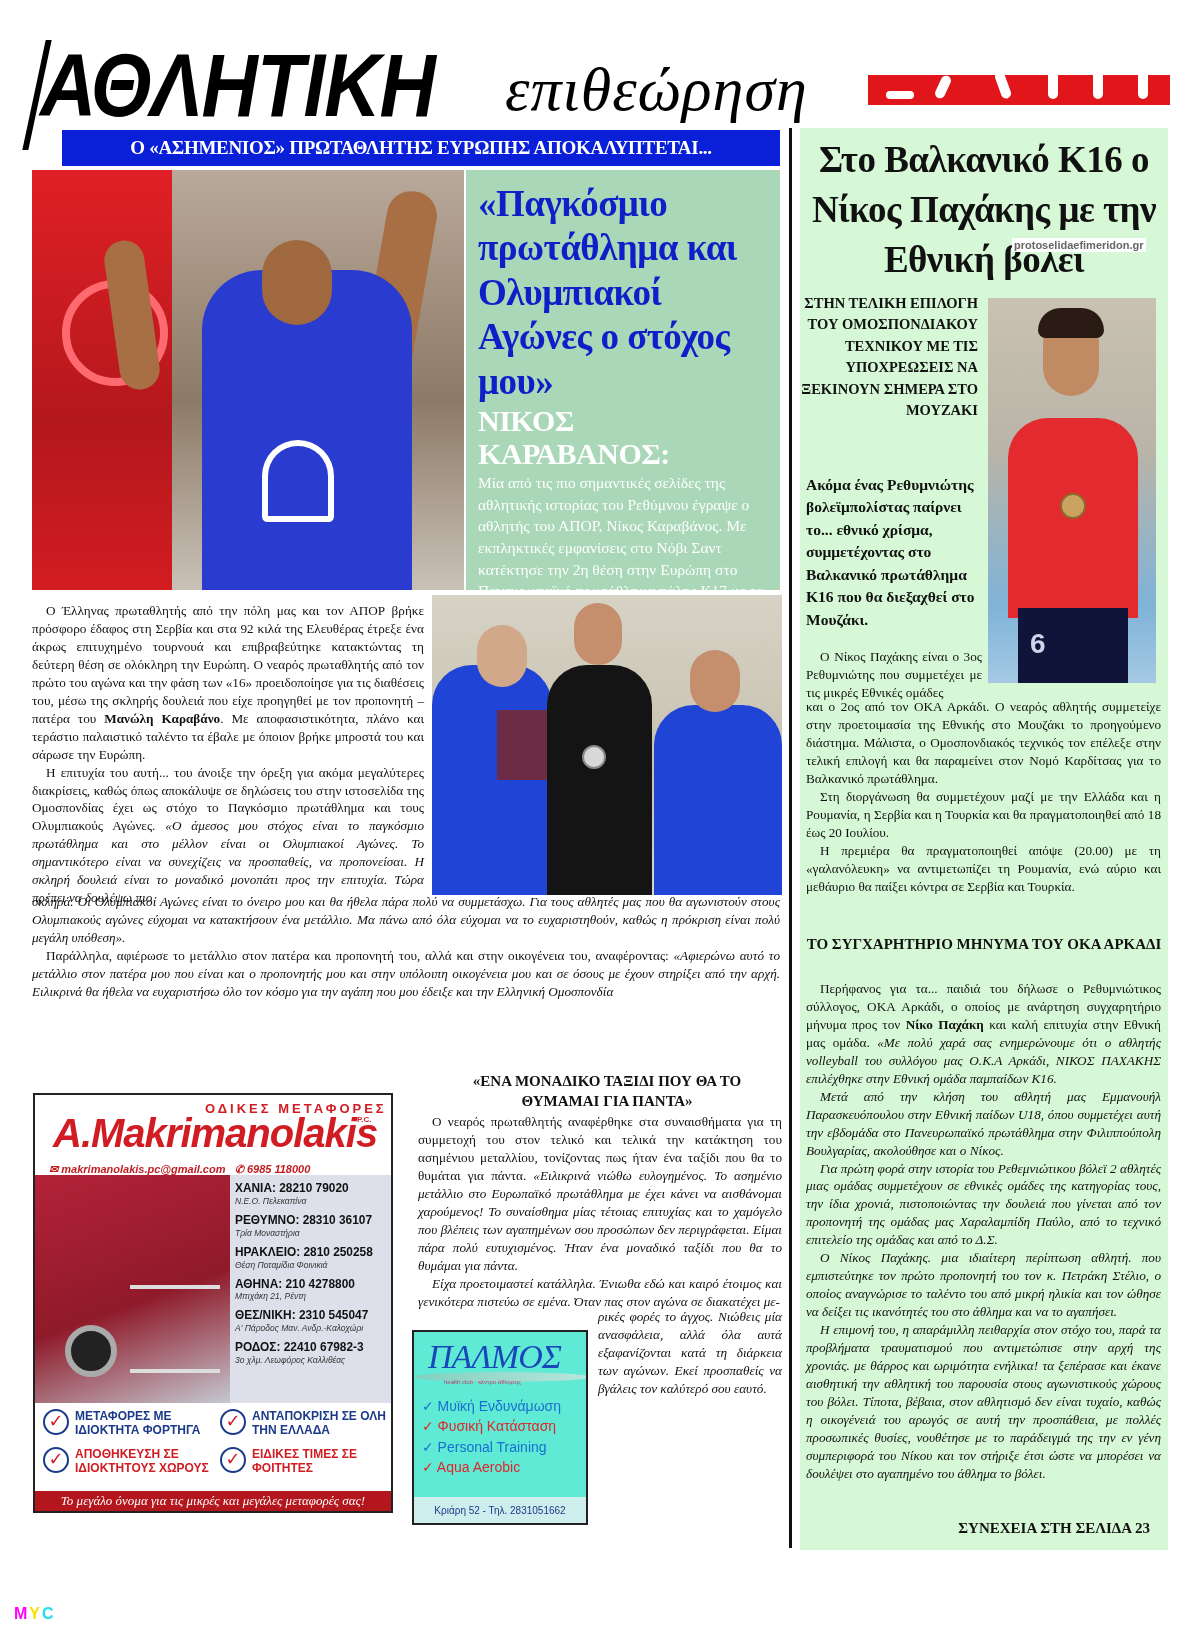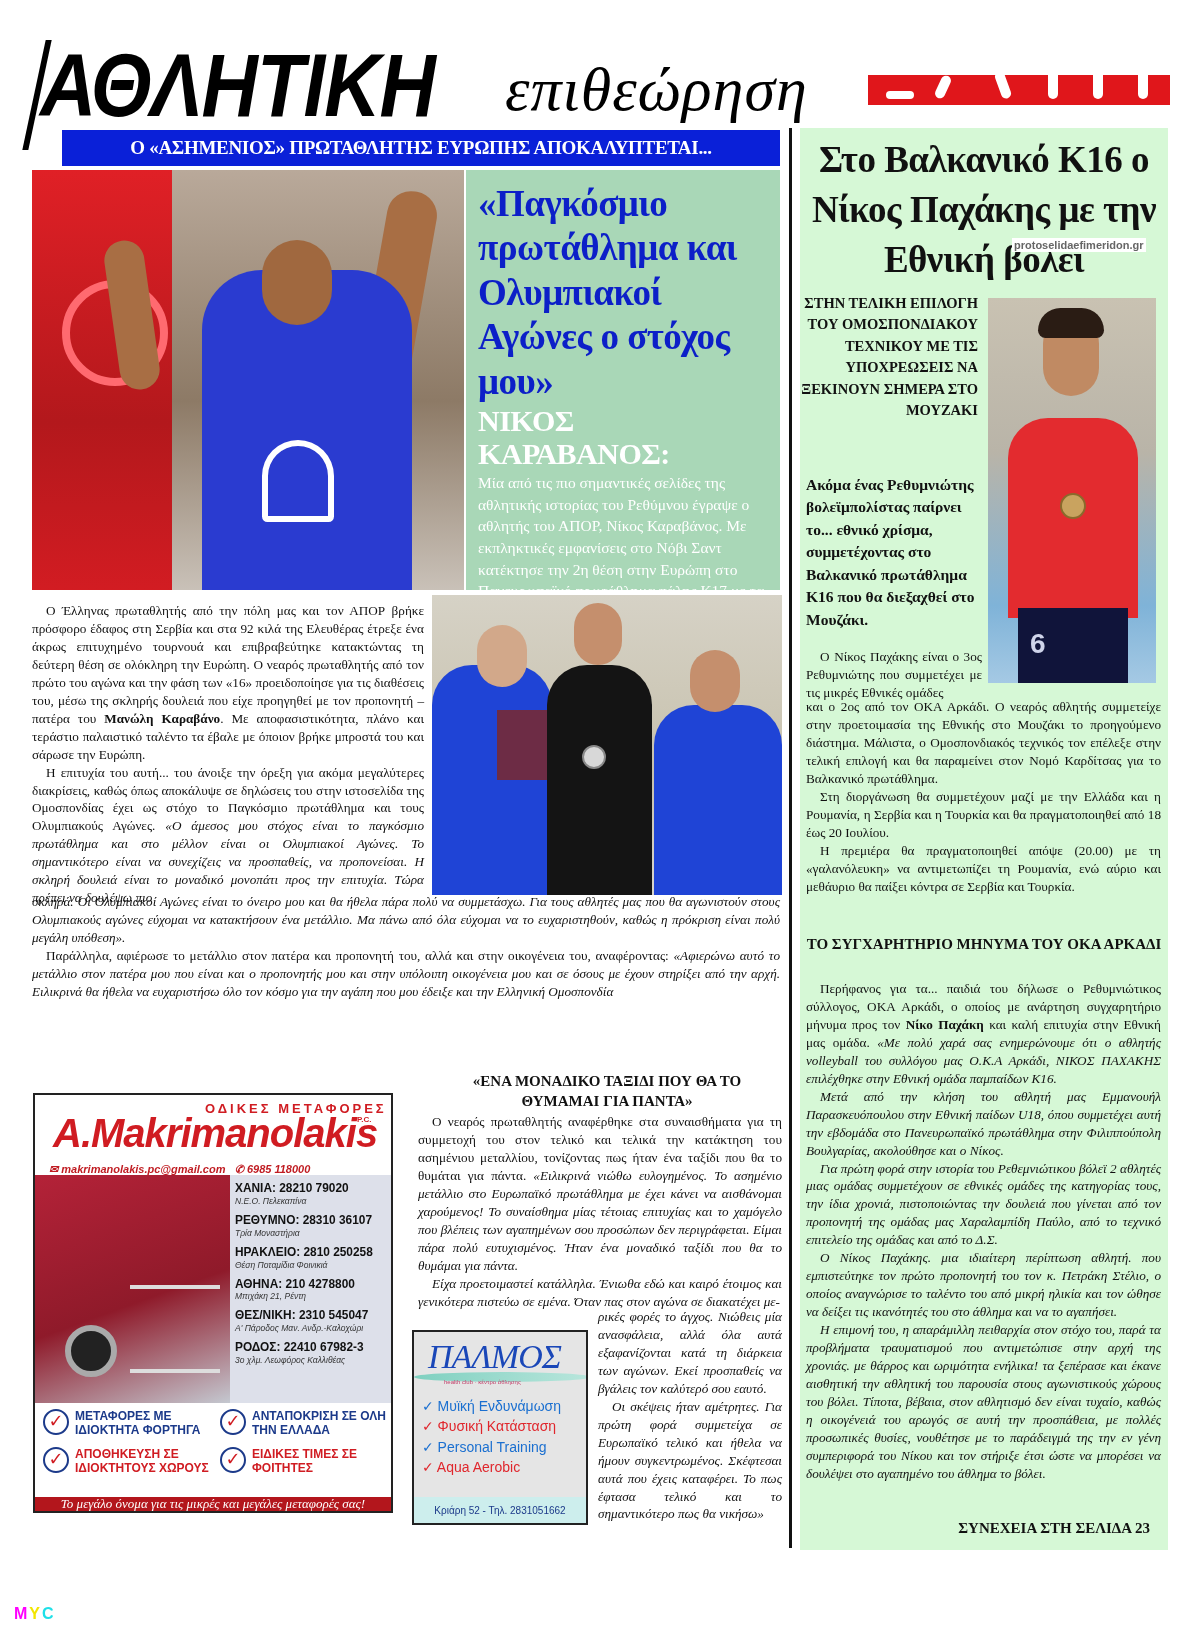--- a/index.html
+++ b/index.html
@@ -67,24 +67,24 @@
   #ad1-truck .grille { position:absolute; left:95px; top:110px; width:90px; height:80px; border-top:4px solid #ddd; border-bottom:4px solid #ddd; }
   #ad1-truck .wheel { position:absolute; left:30px; top:150px; width:40px; height:40px; border-radius:50%; background:#222; border:6px solid #aaa; }
   #ad1-branches { position:absolute; left:200px; top:6px; width:150px; }
   .branch { margin-bottom:7px; }
   .branch .city { font-family:"Liberation Sans", sans-serif; font-weight:bold; font-size:13.5px; color:#111; line-height:1.1; transform:scaleX(0.88); transform-origin:left; white-space:nowrap; }
   .branch .addr { font-family:"Liberation Sans", sans-serif; font-style:italic; font-size:8.5px; color:#333; }
   #ad1-feat { position:absolute; left:0; top:308px; width:100%; height:82px; background:#fff; }
   .feat { position:absolute; width:170px; display:flex; align-items:flex-start; }
   .feat .chk { width:22px; height:22px; border:2px solid #1c3a8a; border-radius:50%; color:#d01c22; font-weight:bold; font-size:18px; line-height:20px; text-align:center; flex:none; margin-right:6px; font-family:"DejaVu Sans", sans-serif; }
   .feat .txt { font-family:"Liberation Sans", sans-serif; font-weight:bold; font-size:12px; line-height:1.2; }
-  #ad1-slogan { position:absolute; left:0; bottom:0; width:100%; height:14px; background:#b3161c; color:#fff; font-family:"Liberation Serif", serif; font-style:italic; font-size:13px; display:flex; align-items:center; justify-content:center; }
-
-  
-  #ad2 { left:412px; top:1330px; width:176px; height:195px; border:2px solid #222; box-sizing:border-box; background:#e5e5e5; overflow:hidden; }
+  #ad1-slogan { position:absolute; left:0; bottom:0; width:100%; height:20px; background:#b3161c; color:#fff; font-family:"Liberation Serif", serif; font-style:italic; font-size:13px; display:flex; align-items:center; justify-content:center; }
+
+  
+  #ad2 { left:412px; top:1330px; width:176px; height:195px; border:2px solid #222; box-sizing:border-box; background:#5eead4; overflow:hidden; }
   #ad2-swoosh { position:absolute; left:0; top:40px; width:176px; height:10px; background:linear-gradient(90deg,#7fd0c0,#b9e6dc); border-radius:50%; }
   #ad2-brand { position:absolute; left:14px; top:6px; color:#1a47b8; font-family:"Liberation Serif", serif; font-style:italic; font-size:34px; letter-spacing:-1px; }
   #ad2-tag { position:absolute; left:30px; top:47px; color:#c2406b; font-family:"Liberation Sans", sans-serif; font-size:6px; }
   #ad2-list { position:absolute; left:8px; top:64px; }
   .svc { font-family:"Liberation Sans", sans-serif; font-size:14px; line-height:1.45; white-space:nowrap; }
   #ad2-footer { position:absolute; left:0; bottom:0; width:100%; height:26px; background:#cdeeed; color:#1c3a8a; font-family:"Liberation Sans", sans-serif; font-size:10px; display:flex; align-items:center; justify-content:center; }
 
   
   #right-col { left:800px; top:128px; width:368px; height:1422px; background:#d6f8d6; }
   #r-title { left:800px; top:135px; width:368px; text-align:center; font-family:"Liberation Serif", serif; font-weight:bold; font-size:37px; line-height:1.35; letter-spacing:-0.5px; }
@@ -161,21 +161,20 @@
   <p><span>Παράλληλα, αφιέρωσε το μετάλλιο στον πατέρα και προπονητή του, αλλά και στην οικογένεια του, αναφέροντας: </span><span class="it">«Αφιερώνω αυτό το μετάλλιο στον πατέρα μου που είναι και ο προπονητής μου και στην υπόλοιπη οικογένεια μου και σε όσους με έχουν στηρίξει από την αρχή. Ειλικρινά θα ήθελα να ευχαριστήσω όλο τον κόσμο για την αγάπη που μου έδειξε και την Ελληνική Ομοσπονδία</span></p>
 </div>
 
 <div id="sub-title" class="abs">«ΕΝΑ ΜΟΝΑΔΙΚΟ ΤΑΞΙΔΙ ΠΟΥ ΘΑ ΤΟ ΘΥΜΑΜΑΙ ΓΙΑ ΠΑΝΤΑ»</div>
 <div id="sub-body" class="abs body">
   <p><span>Ο νεαρός πρωταθλητής αναφέρθηκε στα συναισθήματα για τη συμμετοχή του στον τελικό και τελικά την κατάκτηση του ασημένιου μεταλλίου, τονίζοντας πως ήταν ένα ταξίδι που θα το θυμάται για πάντα. </span><span class="it">«Ειλικρινά νιώθω ευλογημένος. Το ασημένιο μετάλλιο στο Ευρωπαϊκό πρωτάθλημα με έχει κάνει να αισθάνομαι χαρούμενος! Το συναίσθημα μίας τέτοιας επιτυχίας και το χαμόγελο που βλέπεις των αγαπημένων σου προσώπων δεν περιγράφεται. Είμαι πάρα πολύ ευτυχισμένος. Ήταν ένα μοναδικό ταξίδι που θα το θυμάμαι για πάντα.</span></p>
   <p class="it">Είχα προετοιμαστεί κατάλληλα. Ένιωθα εδώ και καιρό έτοιμος και γενικότερα πιστεύω σε εμένα. Όταν πας στον αγώνα σε διακατέχει με-</p>
 </div>
 <div id="sub-body-narrow" class="abs body">
   <p class="it" style="text-indent:0">ρικές φορές το άγχος. Νιώθεις μία ανασφάλεια, αλλά όλα αυτά εξαφανίζονται κατά τη διάρκεια των αγώνων. Εκεί προσπαθείς να βγάλεις τον καλύτερό σου εαυτό.</p>
-  <p class="it">Οι σκέψεις ήταν αμέτρητες. Για πρώτη φορά συμμετείχα σε Ευρωπαϊκό τελικό και ήθελα να ήμουν συγκεντρωμένος. Σκέφτεσαι αυτά που έχεις καταφέρει. Το πως έφτασα τελικό και το σημαντικότερο πως θα νικήσω»</p>
 </div>
 
 <div id="ad1" class="abs">
   <div id="ad1-top">
     <div id="ad1-kicker">ΟΔΙΚΕΣ ΜΕΤΑΦΟΡΕΣ</div>
     <div id="ad1-brand">A.Makrimanolakis</div>
     <div id="ad1-pc">P.C.</div>
     <div id="ad1-contact"><span>✉ makrimanolakis.pc@gmail.com</span>&nbsp;&nbsp;&nbsp;<span>✆ 6985 118000</span></div>
   </div>
   <div id="ad1-mid">

